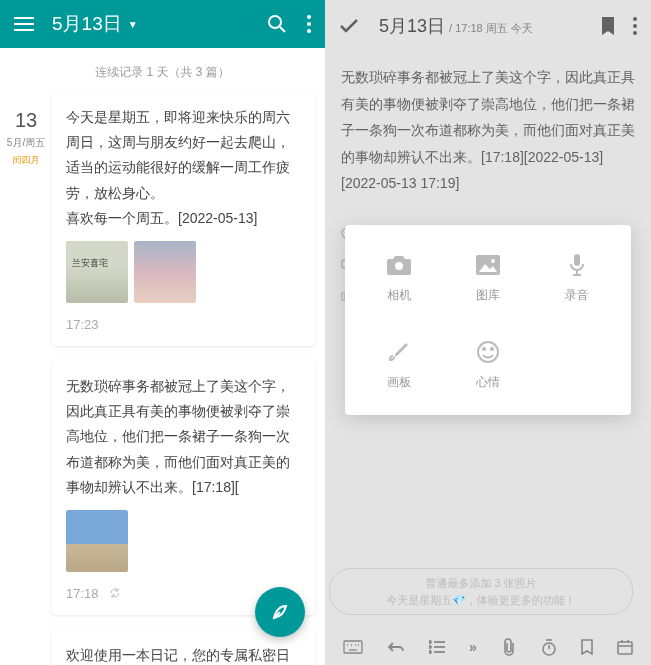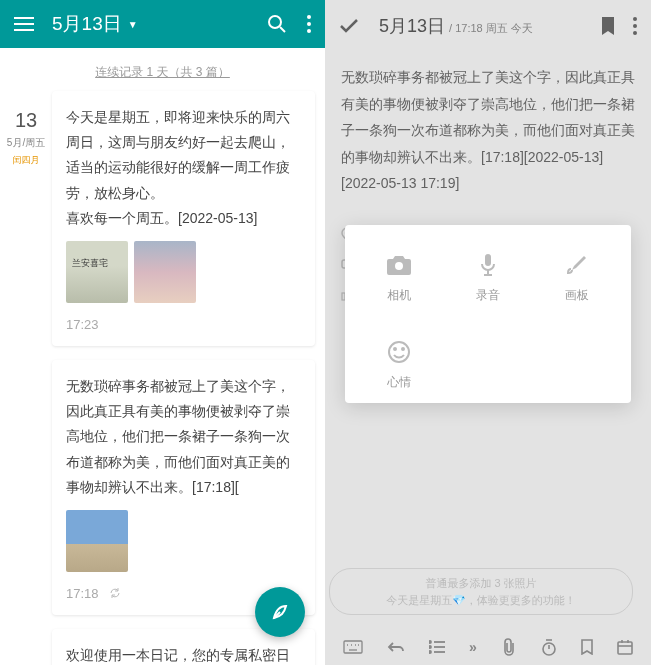--- a/index.html
+++ b/index.html
@@ -7,21 +7,21 @@
 .phone { height: 665px; position: relative; overflow: hidden; }
 .left { width: 325px; background: #fff; }
 .right { width: 326px; background: #ededed; }
 
 
 .l-header { background: #009999; height: 48px; display: flex; align-items: center; padding: 0 14px; color: #fff; }
 .l-menu { width: 22px; margin-right: 16px; }
 .l-title { flex: 1; font-size: 19px; font-weight: 500; }
 .l-tri { font-size: 10px; margin-left: 6px; vertical-align: middle; }
 .l-search { margin-right: 20px; }
-.l-stats { text-align: center; color: #999; font-size: 12px; padding: 16px 0 10px; text-decoration: underline; }
+.l-stats { text-align: center; color: #999; font-size: 12px; padding: 16px 0 10px; }
 .l-body { display: flex; }
 .l-date { width: 52px; text-align: center; padding-top: 18px; }
 .l-daynum { color: #555; font-size: 20px; }
 .l-dayweek { color: #888; font-size: 10px; margin-top: 4px; }
 .l-daytag { color: #e69500; font-size: 9px; margin-top: 4px; }
 .l-cards { flex: 1; padding-right: 10px; }
 .card { background: #fff; border-radius: 4px; box-shadow: 0 1px 3px rgba(0,0,0,0.1); padding: 14px; margin-bottom: 14px; }
 .card-text { color: #444; font-size: 14px; line-height: 1.8; }
 .card-imgs { display: flex; gap: 6px; margin-top: 10px; }
 .thumb { width: 62px; height: 62px; border-radius: 2px; }
@@ -36,21 +36,21 @@
 .r-header { height: 52px; display: flex; align-items: center; padding: 0 14px; }
 .r-check { color: #666; margin-right: 20px; }
 .r-title { flex: 1; color: #555; font-size: 18px; display: flex; align-items: baseline; gap: 4px; }
 .r-sub { font-size: 11px; color: #888; }
 .r-bmk { color: #666; margin-right: 18px; }
 .r-more { color: #666; }
 .r-text { padding: 12px 16px; color: #666; font-size: 14px; line-height: 1.9; }
 .r-meta { padding: 0 16px; color: #aaa; font-size: 12px; }
 .r-metarow { margin-top: 18px; display: flex; align-items: center; gap: 6px; }
 
-.sheet { position: absolute; left: 20px; right: 20px; top: 225px; background: #fff; border-radius: 4px; box-shadow: 0 4px 20px rgba(0,0,0,0.15); padding: 28px 10px 12px; }
+.sheet { position: absolute; left: 20px; right: 20px; top: 225px; background: #fff; border-radius: 4px; box-shadow: 0 4px 20px rgba(0,0,0,0.15); padding: 28px 10px 24px; }
 .sheet-grid { display: grid; grid-template-columns: repeat(3,1fr); row-gap: 36px; text-align: center; }
 .sheet-item { color: #999; font-size: 12px; }
 .sheet-icon { color: #bbb; margin-bottom: 10px; height: 24px; display: flex; justify-content: center; align-items: center; }
 
 .r-banner { position: absolute; left: 4px; right: 18px; bottom: 50px; border: 1px solid #ccc; border-radius: 22px; padding: 6px 14px; color: #bbb; font-size: 11px; text-align: center; line-height: 1.5; }
 .r-toolbar { position: absolute; left: 0; right: 0; bottom: 0; height: 36px; display: flex; align-items: center; justify-content: space-around; padding: 0 6px; color: #888; }
 .r-toolbar span, .r-toolbar svg { cursor: pointer; }
 
 .scrim { position: absolute; inset: 0; background: rgba(0,0,0,0.04); }
 svg { display: block; }
@@ -189,20 +189,30 @@
         <div class="sheet-icon">
             <svg width="26" height="22" viewBox="0 0 26 22" fill="#bbb">
               <path d="M3 5h4l2-3h8l2 3h4a2 2 0 0 1 2 2v12a2 2 0 0 1-2 2H3a2 2 0 0 1-2-2V7a2 2 0 0 1 2-2z"></path>
               <circle cx="13" cy="12" r="4" fill="#fff"></circle>
             </svg>
           </div>
         <div>相机</div>
       </div>
       <div class="sheet-item">
         <div class="sheet-icon">
+            <svg width="24" height="20" viewBox="0 0 24 20" fill="#bbb">
+              <rect width="24" height="20" rx="2"></rect>
+              <polygon points="3,17 9,9 14,14 17,11 21,17" fill="#fff"></polygon>
+              <circle cx="17" cy="6" r="2" fill="#fff"></circle>
+            </svg>
+          </div>
+        <div>图库</div>
+      </div>
+      <div class="sheet-item">
+        <div class="sheet-icon">
             <svg width="16" height="24" viewBox="0 0 16 24" fill="#bbb">
               <rect x="5" y="1" width="6" height="12" rx="3"></rect>
               <path d="M2 11a6 6 0 0 0 12 0" fill="none" stroke="#bbb" stroke-width="2"></path>
               <line x1="8" y1="17" x2="8" y2="22" stroke="#bbb" stroke-width="2"></line>
               <line x1="4" y1="22" x2="12" y2="22" stroke="#bbb" stroke-width="2"></line>
             </svg>
           </div>
         <div>录音</div>
       </div>
       <div class="sheet-item">

